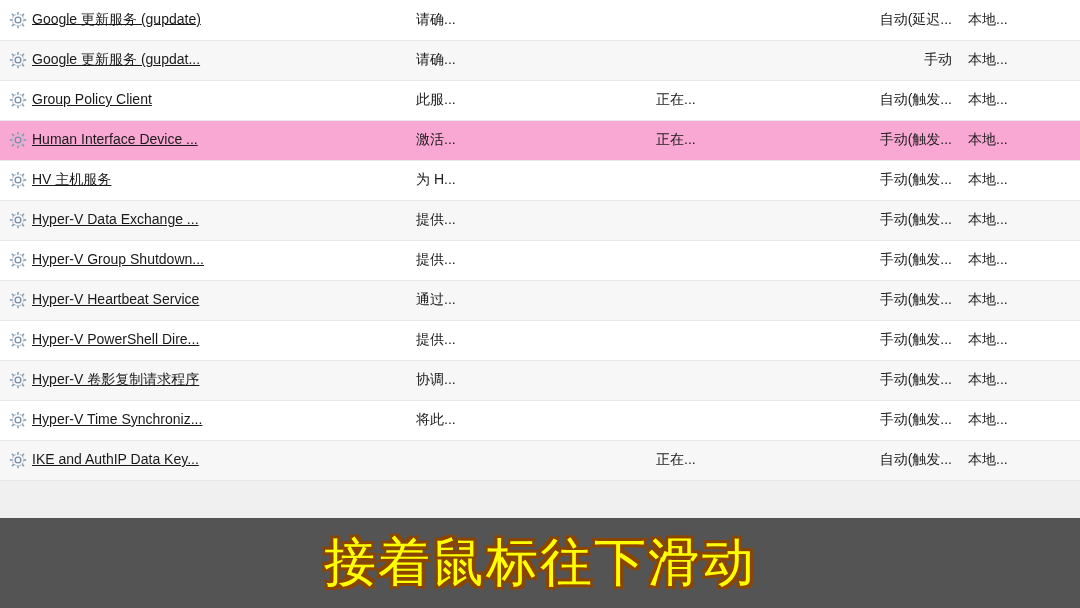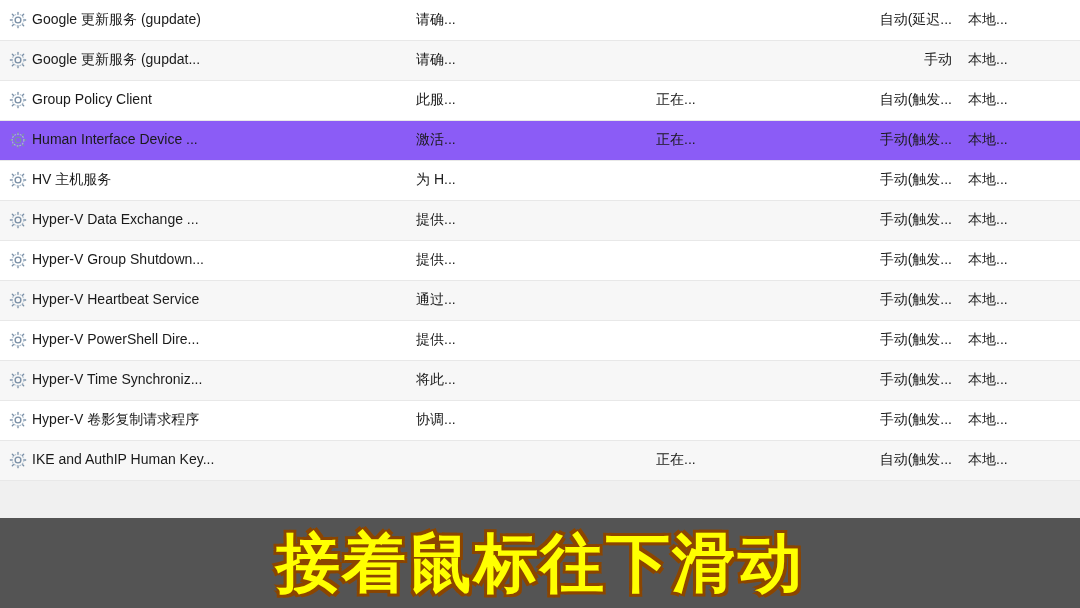--- a/index.html
+++ b/index.html
@@ -26,21 +26,21 @@
     .services-table tr {
       border-bottom: 1px solid #e8e8e8;
       height: 40px;
     }
 
     .services-table tr:nth-child(even) {
       background: #f7f7f7;
     }
 
     .services-table tr.highlighted {
-      background: #8b5cf6;
+      background: #f9a8d4;
     }
 
     .services-table td {
       padding: 4px 8px;
       vertical-align: middle;
       white-space: nowrap;
       color: #1a1a1a;
     }
 
     .service-icon {
@@ -51,41 +51,41 @@
       height: 20px;
       margin-right: 4px;
       vertical-align: middle;
     }
 
     .gear-svg {
       width: 18px;
       height: 18px;
     }
 
-    .col-name { width: 340px; }
+    .col-name { width: 340px; text-decoration: underline; }
     .col-desc { width: 200px; color: #444; }
     .col-status { width: 80px; color: #444; }
     .col-startup { width: 180px; color: #444; text-align: right; }
     .col-logon { width: 100px; color: #444; }
 
     .overlay-text {
       position: fixed;
       bottom: 0;
       left: 0;
       right: 0;
       height: 90px;
       display: flex;
       align-items: center;
       justify-content: center;
       background: rgba(0,0,0,0.65);
     }
 
     .overlay-label {
-      font-size: 64px;
-      font-weight: 700;
+      font-size: 52px;
+      font-weight: 400;
       color: #ffff00;
       text-shadow:
         -3px -3px 0 #8b4500,
          3px -3px 0 #8b4500,
         -3px  3px 0 #8b4500,
          3px  3px 0 #8b4500,
         -2px  0   0 #8b4500,
          2px  0   0 #8b4500,
          0   -2px 0 #8b4500,
          0    2px 0 #8b4500;
@@ -215,47 +215,47 @@
         <td class="col-startup">手动(触发...</td>
         <td class="col-logon">本地...</td>
       </tr>
       <tr>
         <td class="col-name"><span class="service-icon">
             <svg class="gear-svg" viewBox="0 0 20 20" fill="none" xmlns="http://www.w3.org/2000/svg">
     <circle cx="10" cy="10" r="3.2" stroke="#7a8fa6" stroke-width="1.5"></circle>
     <path d="M10 1.5v2M10 16.5v2M1.5 10h2M16.5 10h2M3.7 3.7l1.4 1.4M14.9 14.9l1.4 1.4M3.7 16.3l1.4-1.4M14.9 5.1l1.4-1.4" stroke="#7a8fa6" stroke-width="1.5" stroke-linecap="round"></path>
     <circle cx="10" cy="10" r="6.5" stroke="#aabccc" stroke-width="1.2" stroke-dasharray="2 1.2"></circle>
   </svg>
+          </span><span>Hyper-V 卷影复制请求程序</span></td>
+        <td class="col-desc">协调...</td>
+        <td class="col-status"></td>
+        <td class="col-startup">手动(触发...</td>
+        <td class="col-logon">本地...</td>
+      </tr>
+      <tr>
+        <td class="col-name"><span class="service-icon">
+            <svg class="gear-svg" viewBox="0 0 20 20" fill="none" xmlns="http://www.w3.org/2000/svg">
+    <circle cx="10" cy="10" r="3.2" stroke="#7a8fa6" stroke-width="1.5"></circle>
+    <path d="M10 1.5v2M10 16.5v2M1.5 10h2M16.5 10h2M3.7 3.7l1.4 1.4M14.9 14.9l1.4 1.4M3.7 16.3l1.4-1.4M14.9 5.1l1.4-1.4" stroke="#7a8fa6" stroke-width="1.5" stroke-linecap="round"></path>
+    <circle cx="10" cy="10" r="6.5" stroke="#aabccc" stroke-width="1.2" stroke-dasharray="2 1.2"></circle>
+  </svg>
           </span><span>Hyper-V Time Synchroniz...</span></td>
         <td class="col-desc">将此...</td>
         <td class="col-status"></td>
         <td class="col-startup">手动(触发...</td>
         <td class="col-logon">本地...</td>
       </tr>
       <tr>
         <td class="col-name"><span class="service-icon">
             <svg class="gear-svg" viewBox="0 0 20 20" fill="none" xmlns="http://www.w3.org/2000/svg">
     <circle cx="10" cy="10" r="3.2" stroke="#7a8fa6" stroke-width="1.5"></circle>
     <path d="M10 1.5v2M10 16.5v2M1.5 10h2M16.5 10h2M3.7 3.7l1.4 1.4M14.9 14.9l1.4 1.4M3.7 16.3l1.4-1.4M14.9 5.1l1.4-1.4" stroke="#7a8fa6" stroke-width="1.5" stroke-linecap="round"></path>
     <circle cx="10" cy="10" r="6.5" stroke="#aabccc" stroke-width="1.2" stroke-dasharray="2 1.2"></circle>
   </svg>
-          </span><span>Hyper-V 卷影复制请求程序</span></td>
-        <td class="col-desc">协调...</td>
-        <td class="col-status"></td>
-        <td class="col-startup">手动(触发...</td>
-        <td class="col-logon">本地...</td>
-      </tr>
-      <tr>
-        <td class="col-name"><span class="service-icon">
-            <svg class="gear-svg" viewBox="0 0 20 20" fill="none" xmlns="http://www.w3.org/2000/svg">
-    <circle cx="10" cy="10" r="3.2" stroke="#7a8fa6" stroke-width="1.5"></circle>
-    <path d="M10 1.5v2M10 16.5v2M1.5 10h2M16.5 10h2M3.7 3.7l1.4 1.4M14.9 14.9l1.4 1.4M3.7 16.3l1.4-1.4M14.9 5.1l1.4-1.4" stroke="#7a8fa6" stroke-width="1.5" stroke-linecap="round"></path>
-    <circle cx="10" cy="10" r="6.5" stroke="#aabccc" stroke-width="1.2" stroke-dasharray="2 1.2"></circle>
-  </svg>
-          </span><span>IKE and AuthIP Human Key...</span></td>
+          </span><span>IKE and AuthIP Data Key...</span></td>
         <td class="col-desc"></td>
         <td class="col-status">正在...</td>
         <td class="col-startup">自动(触发...</td>
         <td class="col-logon">本地...</td>
       </tr>
     </tbody>
 </table>
 
 <div class="overlay-text">
   <span class="overlay-label">接着鼠标往下滑动</span>

